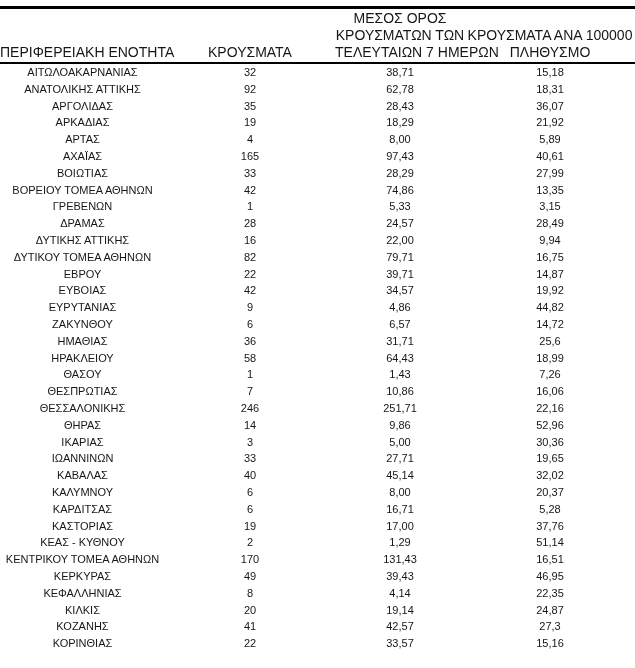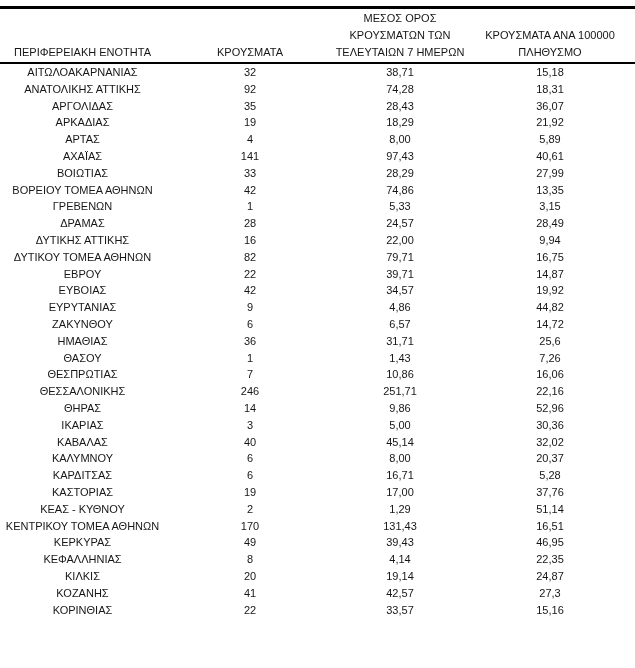--- a/index.html
+++ b/index.html
@@ -24,21 +24,21 @@
     border-top: 3px solid #000000;
   }
   col.c1 { width: 165px; }
   col.c2 { width: 170px; }
   col.c3 { width: 130px; }
   col.c4 { width: 170px; }
 
   thead th {
     vertical-align: bottom;
     font-weight: normal;
-    font-size: 11px;
+    font-size: 14px;
     line-height: 17px;
     white-space: pre;          
     text-align: center;
     height: 52px;
     padding: 0 0 1px 0;
     border-bottom: 2.5px solid #000000;
     overflow: visible;
   }
   tbody td {
     font-size: 11px;
@@ -75,21 +75,21 @@
     <tbody>
         <tr>
     <td>ΑΙΤΩΛΟΑΚΑΡΝΑΝΙΑΣ</td>
     <td>32</td>
     <td>38,71</td>
     <td>15,18</td>
   </tr>
         <tr>
     <td>ΑΝΑΤΟΛΙΚΗΣ ΑΤΤΙΚΗΣ</td>
     <td>92</td>
-    <td>74,28</td>
+    <td>62,78</td>
     <td>18,31</td>
   </tr>
         <tr>
     <td>ΑΡΓΟΛΙΔΑΣ</td>
     <td>35</td>
     <td>28,43</td>
     <td>36,07</td>
   </tr>
         <tr>
     <td>ΑΡΚΑΔΙΑΣ</td>
@@ -98,21 +98,21 @@
     <td>21,92</td>
   </tr>
         <tr>
     <td>ΑΡΤΑΣ</td>
     <td>4</td>
     <td>8,00</td>
     <td>5,89</td>
   </tr>
         <tr>
     <td>ΑΧΑΪΑΣ</td>
-    <td>141</td>
+    <td>165</td>
     <td>97,43</td>
     <td>40,61</td>
   </tr>
         <tr>
     <td>ΒΟΙΩΤΙΑΣ</td>
     <td>33</td>
     <td>28,29</td>
     <td>27,99</td>
   </tr>
         <tr>
@@ -169,20 +169,26 @@
     <td>6,57</td>
     <td>14,72</td>
   </tr>
         <tr>
     <td>ΗΜΑΘΙΑΣ</td>
     <td>36</td>
     <td>31,71</td>
     <td>25,6</td>
   </tr>
         <tr>
+    <td>ΗΡΑΚΛΕΙΟΥ</td>
+    <td>58</td>
+    <td>64,43</td>
+    <td>18,99</td>
+  </tr>
+        <tr>
     <td>ΘΑΣΟΥ</td>
     <td>1</td>
     <td>1,43</td>
     <td>7,26</td>
   </tr>
         <tr>
     <td>ΘΕΣΠΡΩΤΙΑΣ</td>
     <td>7</td>
     <td>10,86</td>
     <td>16,06</td>
@@ -197,20 +203,26 @@
     <td>ΘΗΡΑΣ</td>
     <td>14</td>
     <td>9,86</td>
     <td>52,96</td>
   </tr>
         <tr>
     <td>ΙΚΑΡΙΑΣ</td>
     <td>3</td>
     <td>5,00</td>
     <td>30,36</td>
+  </tr>
+        <tr>
+    <td>ΙΩΑΝΝΙΝΩΝ</td>
+    <td>33</td>
+    <td>27,71</td>
+    <td>19,65</td>
   </tr>
         <tr>
     <td>ΚΑΒΑΛΑΣ</td>
     <td>40</td>
     <td>45,14</td>
     <td>32,02</td>
   </tr>
         <tr>
     <td>ΚΑΛΥΜΝΟΥ</td>
     <td>6</td>

